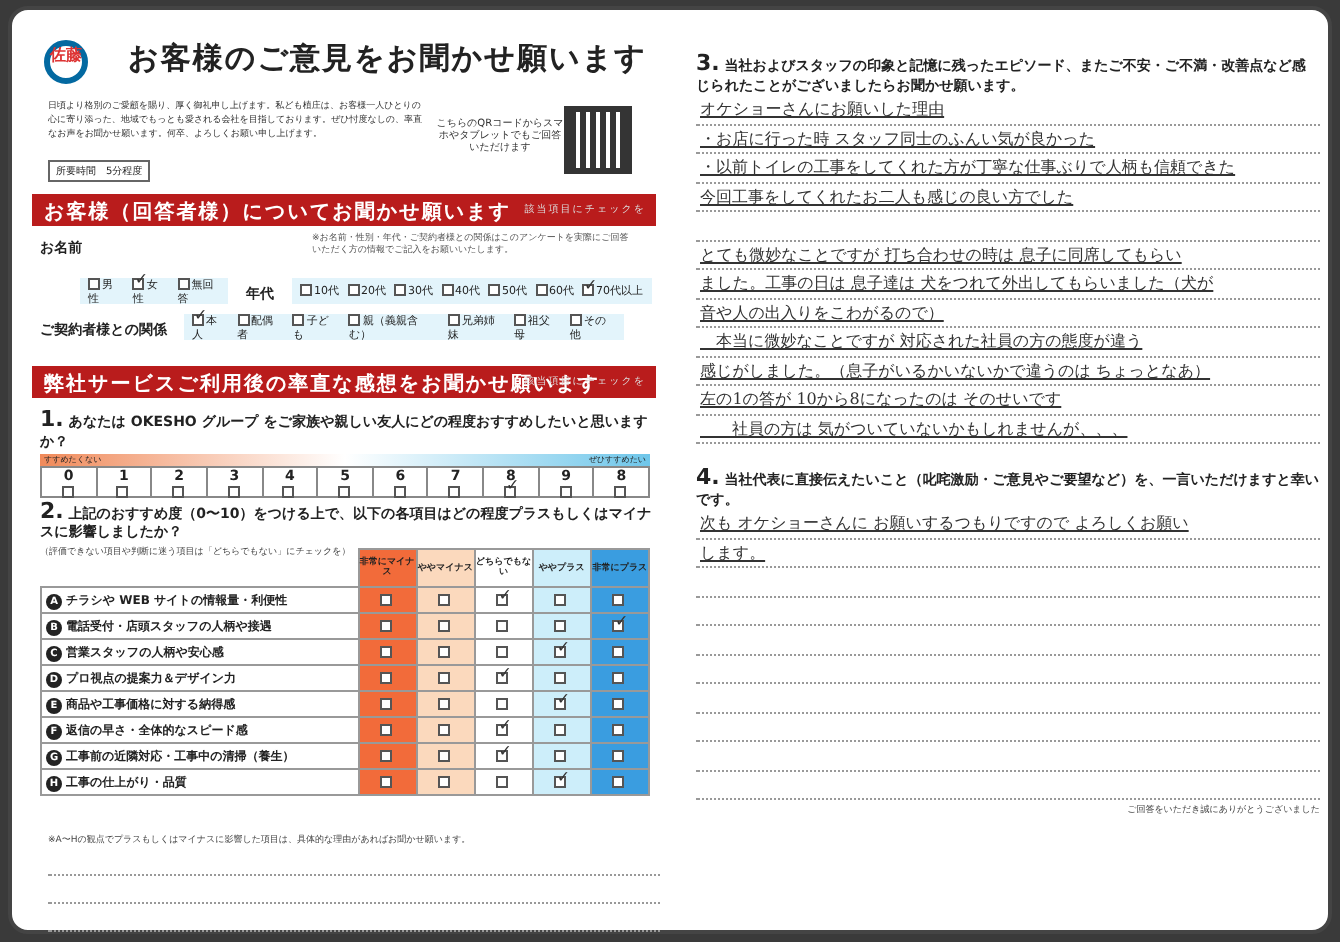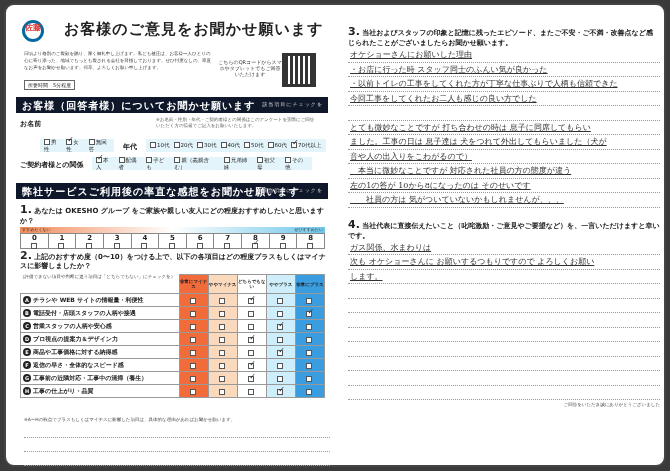--- a/index.html
+++ b/index.html
@@ -6,21 +6,21 @@
 body{width:670px;height:471px;background:#3a3a3a;font-family:"DejaVu Sans",sans-serif;color:#222;overflow:hidden;position:relative;}
 .sheet{position:absolute;left:4px;top:3px;width:662px;height:464px;background:#fff;border:2px solid #444;border-radius:10px;}
 .col-right{position:absolute;left:342px;top:20px;width:312px;}
 .hanko{position:absolute;left:16px;top:15px;width:22px;height:22px;border:3px solid #0369a1;border-radius:50%;color:#d33;font-size:8px;line-height:8px;text-align:center;font-weight:bold;padding-top:1px;}
 .title{position:absolute;left:58px;top:15px;font-size:15px;font-weight:bold;letter-spacing:1px;}
 .intro{position:absolute;left:18px;top:45px;width:190px;font-size:4.5px;line-height:7px;color:#333;}
 .timebox{position:absolute;left:18px;top:75px;border:1px solid #666;font-size:5px;padding:1px 3px;}
 .qrtext{position:absolute;left:212px;top:54px;width:64px;font-size:5px;line-height:6px;text-align:center;color:#333;}
 .qr{position:absolute;left:276px;top:48px;width:34px;height:34px;background:
 repeating-linear-gradient(90deg,#111 0 3px,#fff 3px 5px),#fff;opacity:.85;border:3px solid #111;}
-.bar{position:absolute;left:10px;height:16px;width:312px;background:#0f172a;color:#fff;font-size:10px;font-weight:bold;padding:2px 6px;letter-spacing:1px;}
+.bar{position:absolute;left:10px;height:16px;width:312px;background:#b91c1c;color:#fff;font-size:10px;font-weight:bold;padding:2px 6px;letter-spacing:1px;}
 .bar .chk{position:absolute;right:5px;top:4px;font-size:5px;font-weight:normal;color:#ddd;}
 .lbl{position:absolute;font-size:7px;font-weight:bold;}
 .note{position:absolute;left:150px;top:112px;font-size:4.5px;line-height:6px;color:#555;}
 .row{position:absolute;left:60px;background:#e3f4fb;height:13px;display:flex;align-items:center;gap:6px;padding:0 4px;font-size:5.5px;}
 .cb{display:inline-block;width:6px;height:6px;border:1px solid #555;background:#fff;vertical-align:middle;margin-right:1px;position:relative;}
 .cb.on::after{content:"✓";position:absolute;left:0px;top:-5px;font-size:8px;color:#333;}
 .q{position:absolute;font-size:7px;font-weight:bold;}
 .q .n{font-size:11px;}
 .q .sub{font-size:4.5px;font-weight:normal;color:#444;display:block;margin-top:1px;}
 .scale{position:absolute;left:14px;top:222px;width:305px;}
@@ -210,28 +210,28 @@
     <div id="s3lines">
         <div class="rline">オケショーさんにお願いした理由</div>
         <div class="rline">・お店に行った時 スタッフ同士のふんい気が良かった</div>
         <div class="rline">・以前トイレの工事をしてくれた方が丁寧な仕事ぶりで人柄も信頼できた</div>
         <div class="rline">今回工事をしてくれたお二人も感じの良い方でした</div>
         <div class="rline"></div>
         <div class="rline">とても微妙なことですが 打ち合わせの時は 息子に同席してもらい</div>
         <div class="rline">ました。工事の日は 息子達は 犬をつれて外出してもらいました（犬が</div>
         <div class="rline">音や人の出入りをこわがるので）</div>
         <div class="rline">　本当に微妙なことですが 対応された社員の方の態度が違う</div>
+        <div class="rline">感じがしました。（息子がいるかいないかで違うのは ちょっとなあ）</div>
         <div class="rline">左の1の答が 10から8になったのは そのせいです</div>
         <div class="rline">　　社員の方は 気がついていないかもしれませんが、、、</div>
       </div>
     <div class="q" style="position:relative;margin-top:10px;">
       <span class="n">4.</span> <span>当社代表に直接伝えたいこと（叱咤激励・ご意見やご要望など）を、一言いただけますと幸いです。</span>
     </div>
     <div id="s4lines">
-        <div class="rline">ガス関係、水まわりは</div>
         <div class="rline">次も オケショーさんに お願いするつもりですので よろしくお願い</div>
         <div class="rline">します。</div>
         <div class="rline"></div>
         <div class="rline"></div>
         <div class="rline"></div>
         <div class="rline"></div>
         <div class="rline"></div>
         <div class="rline"></div>
         <div class="rline"></div>
         <div class="rline"></div>

